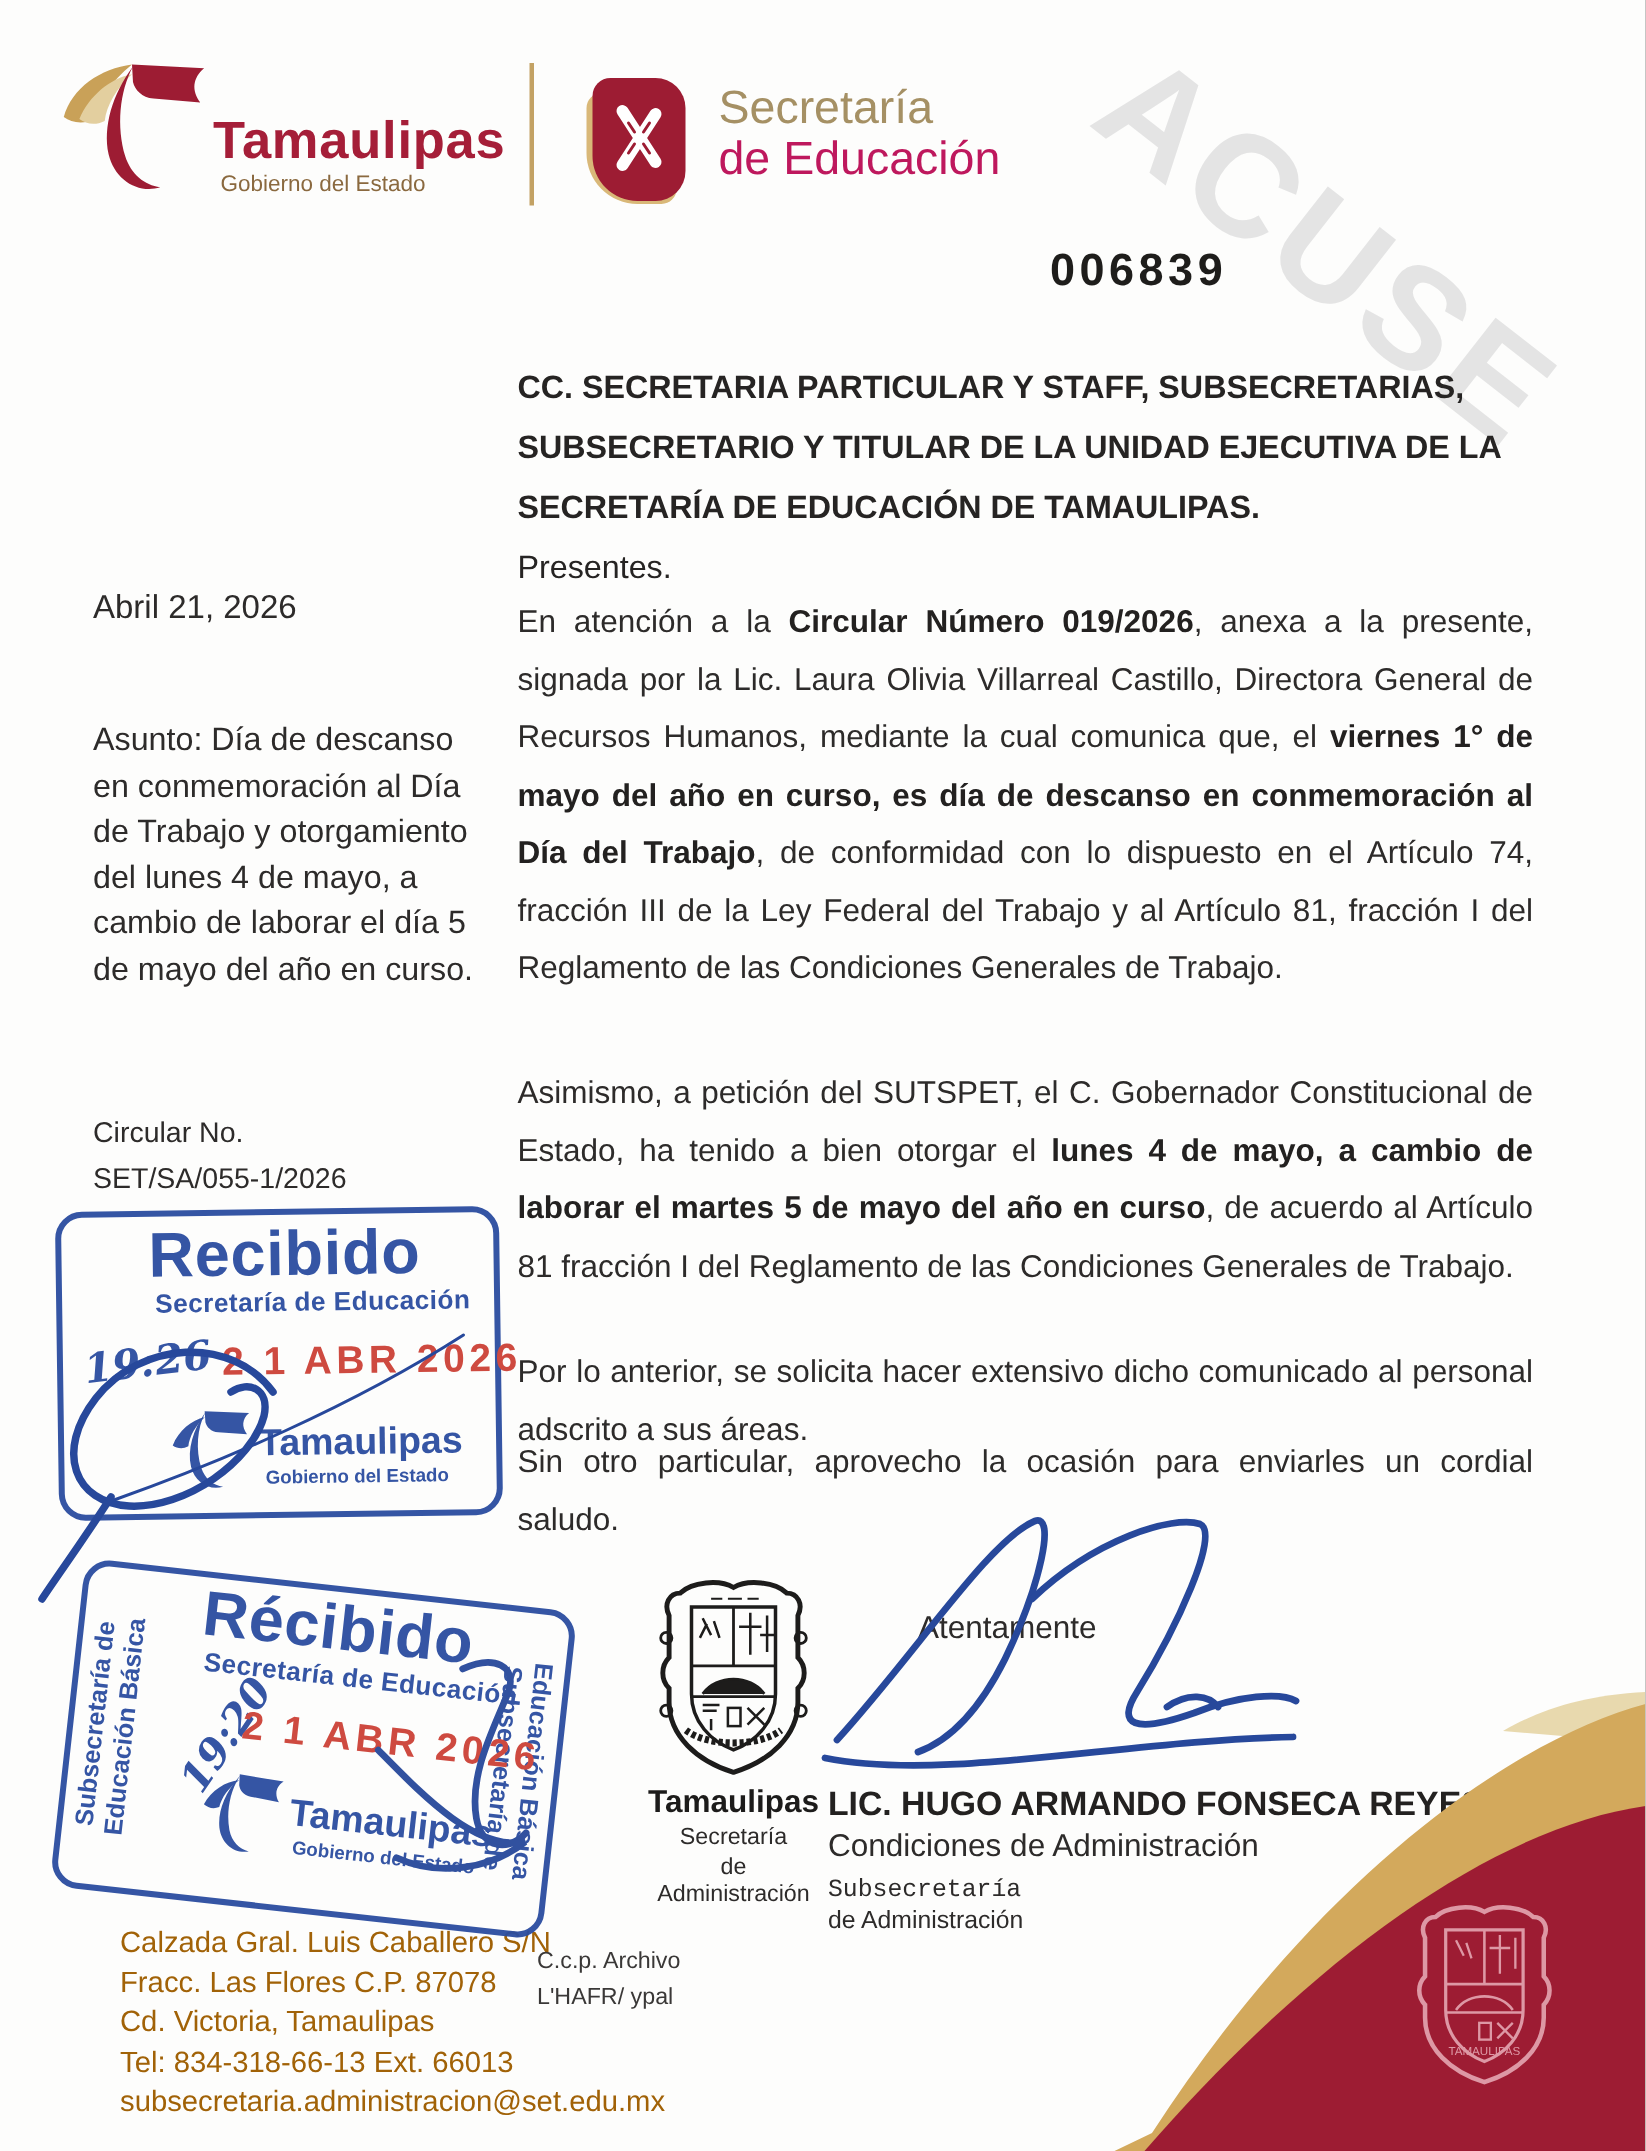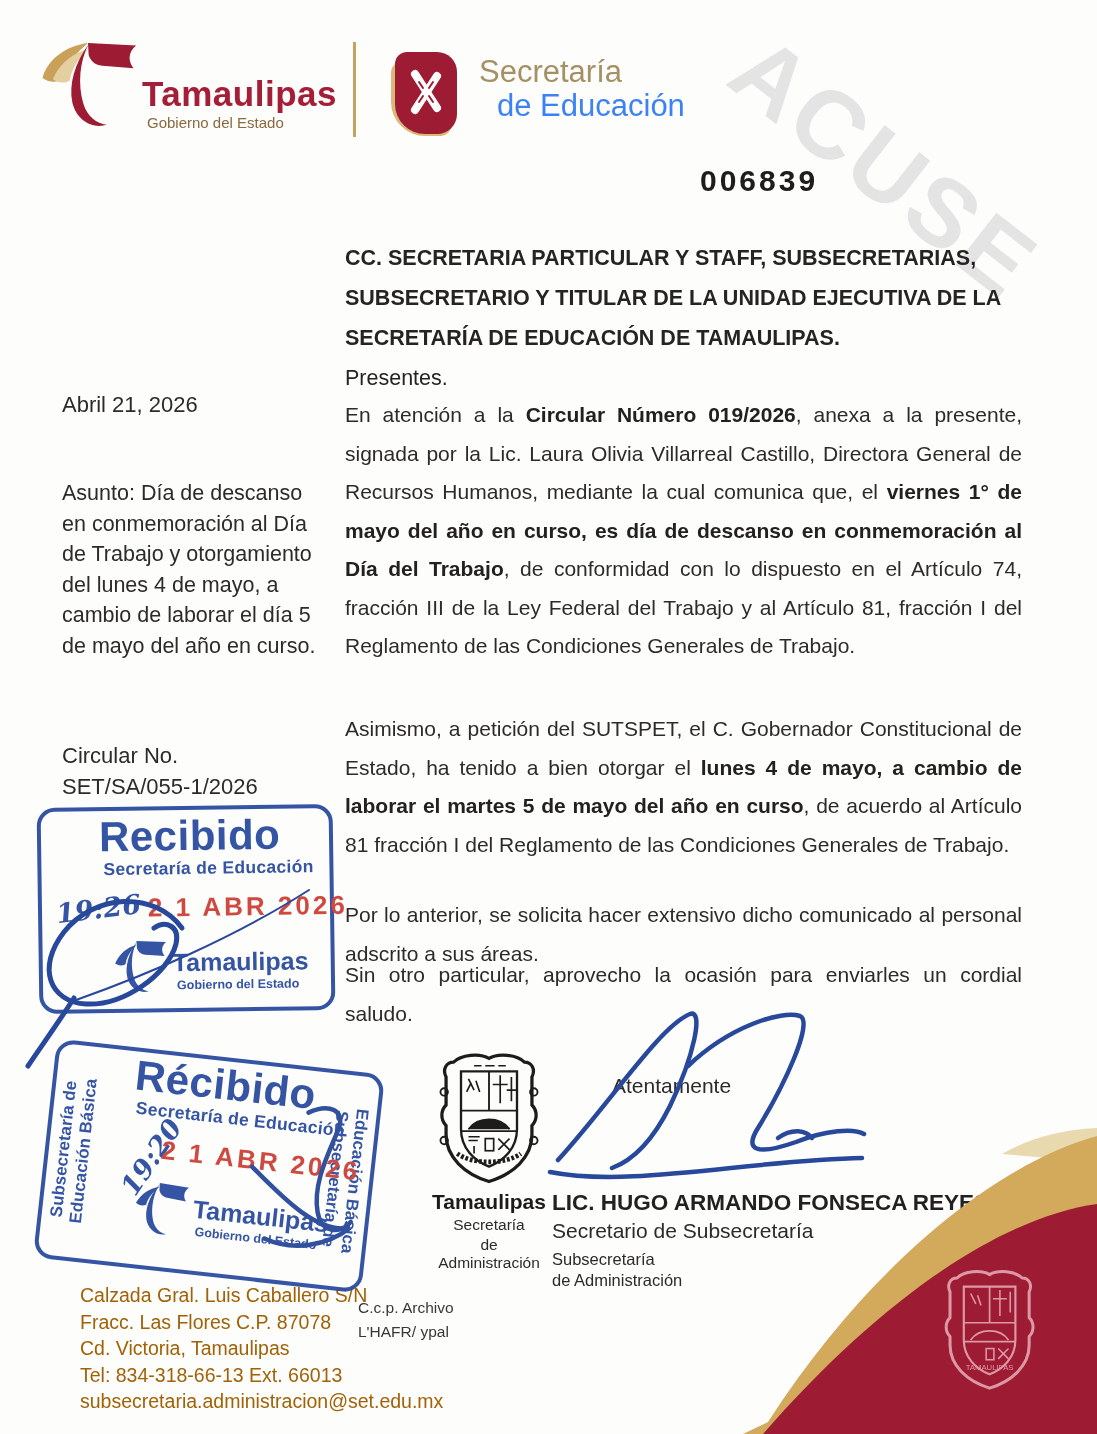--- a/index.html
+++ b/index.html
@@ -15,37 +15,37 @@
   .state-logo{left:36px;top:34px;width:300px;height:105px;}
   .state-logo svg{position:absolute;left:0;top:0;}
   .state-name{position:absolute;left:106px;top:40px;font-size:35px;font-weight:bold;color:#a51e38;letter-spacing:.5px;}
   .state-tag{position:absolute;left:111px;top:80px;font-size:15px;color:#8a693f;}
   .header-divider{left:353px;top:42px;width:3px;height:95px;background:#c3a264;}
   .ministry-logo{left:395px;top:50px;width:300px;height:95px;}
   .se-icon{position:absolute;left:0;top:2px;width:64px;height:84px;}
   .se-gold{position:absolute;left:-4px;top:10px;width:60px;height:74px;background:#d9b878;border-radius:10px 10px 10px 34px;}
   .se-box{position:absolute;left:0;top:0;width:62px;height:82px;background:#9d1c33;border-radius:12px 20px 20px 30px;}
   .se-text1{position:absolute;left:84px;top:4px;font-size:31px;color:#a59064;}
-  .se-text2{position:absolute;left:84px;top:38px;font-size:31px;color:#3b82f6;margin-left:18px;}
+  .se-text2{position:absolute;left:84px;top:38px;font-size:31px;color:#be185d;}
 
   
   .watermark{
     left:778px;top:14px;font-size:96px;font-weight:bold;color:#e4e4e4;
     letter-spacing:4px;transform:rotate(38deg);transform-origin:0 0;white-space:nowrap;z-index:0;
   }
 
   
   .folio{left:700px;top:164px;font-size:30px;font-weight:bold;color:#1e1d1b;letter-spacing:3px;}
   .recipient{left:345px;top:238px;width:690px;font-size:21.5px;font-weight:bold;line-height:40px;color:#262423;}
   .recipient .salutation{font-weight:normal;}
 
   
   .side-date{left:62px;top:392px;font-size:22px;}
   .side-subject{left:62px;top:478px;width:264px;font-size:21.5px;line-height:30.5px;}
-  .side-circular{left:62px;top:740px;font-size:22px;line-height:31px;}
+  .side-circular{left:62px;top:740px;font-size:19px;line-height:31px;}
 
   
   .par{left:345px;width:677px;font-size:21px;line-height:38.5px;text-align:justify;color:#2d2b2a;}
   .p1{top:396px;}
   .p2{top:672px;margin-top:38px;}
   .p3{top:896px;}
   .p4{top:956px;}
   .par b{font-weight:bold;color:#232120;}
 
   
@@ -75,21 +75,21 @@
   .bird{position:absolute;width:64px;height:78px;}
   .side-text{position:absolute;width:192px;height:42px;text-align:center;font-weight:bold;font-size:17px;line-height:20px;}
   .side-left{left:-70px;top:84px;transform:rotate(-90deg);}
   .side-right{left:200px;top:84px;transform:rotate(90deg);}
   .stamp-sign{position:absolute;z-index:6;pointer-events:none;}
 
   
   .atentamente{left:612px;top:1074px;font-size:21px;}
   .sig-name{left:552px;top:1190px;font-size:22.5px;font-weight:bold;color:#232120;}
   .sig-role{left:552px;top:1219px;font-size:21px;}
-  .sig-unit1{left:552px;top:1250px;font-size:16.5px;}
+  .sig-unit1{left:552px;top:1250px;font-size:16.5px;font-family:Liberation Mono, monospace;}
   .sig-unit2{left:552px;top:1271px;font-size:16.5px;}
   .seal{left:433px;top:1048px;width:112px;height:142px;}
   .seal-name{left:430px;top:1190px;width:118px;text-align:center;font-size:21px;font-weight:bold;color:#1c1b1a;}
   .seal-l1{left:430px;top:1216px;width:118px;text-align:center;font-size:15.5px;}
   .seal-l2{left:430px;top:1236px;width:118px;text-align:center;font-size:15.5px;}
 
   
   .footer-address{left:80px;top:1282px;font-size:19.5px;line-height:26.5px;color:#a16207;}
   .ccp{left:358px;top:1296px;font-size:15.5px;line-height:24px;color:#3a3837;}
 
@@ -242,21 +242,21 @@
       </g>
       <path stroke-width="1.5" d="M44,18 L52,18 M56,18 L66,18 M70,18 L78,18"></path>
       <path stroke-width="5" d="M26,112 C42,124 78,124 94,112" stroke-dasharray="3,2"></path>
     </g>
   </svg>
   <div class="abs seal-name">Tamaulipas</div>
   <div class="abs seal-l1">Secretaría</div>
   <div class="abs seal-l2">de Administración</div>
 
   <div class="abs sig-name">LIC. HUGO ARMANDO FONSECA REYES</div>
-  <div class="abs sig-role">Secretario de Subsecretaría</div>
+  <div class="abs sig-role">Condiciones de Administración</div>
   <div class="abs sig-unit1">Subsecretaría</div>
   <div class="abs sig-unit2">de Administración</div>
 
   <div class="abs footer-address">
     <div>Calzada Gral. Luis Caballero S/N</div>
     <div>Fracc. Las Flores C.P. 87078</div>
     <div>Cd. Victoria, Tamaulipas</div>
     <div>Tel: 834-318-66-13 Ext. 66013</div>
     <div>subsecretaria.administracion@set.edu.mx</div>
   </div>

